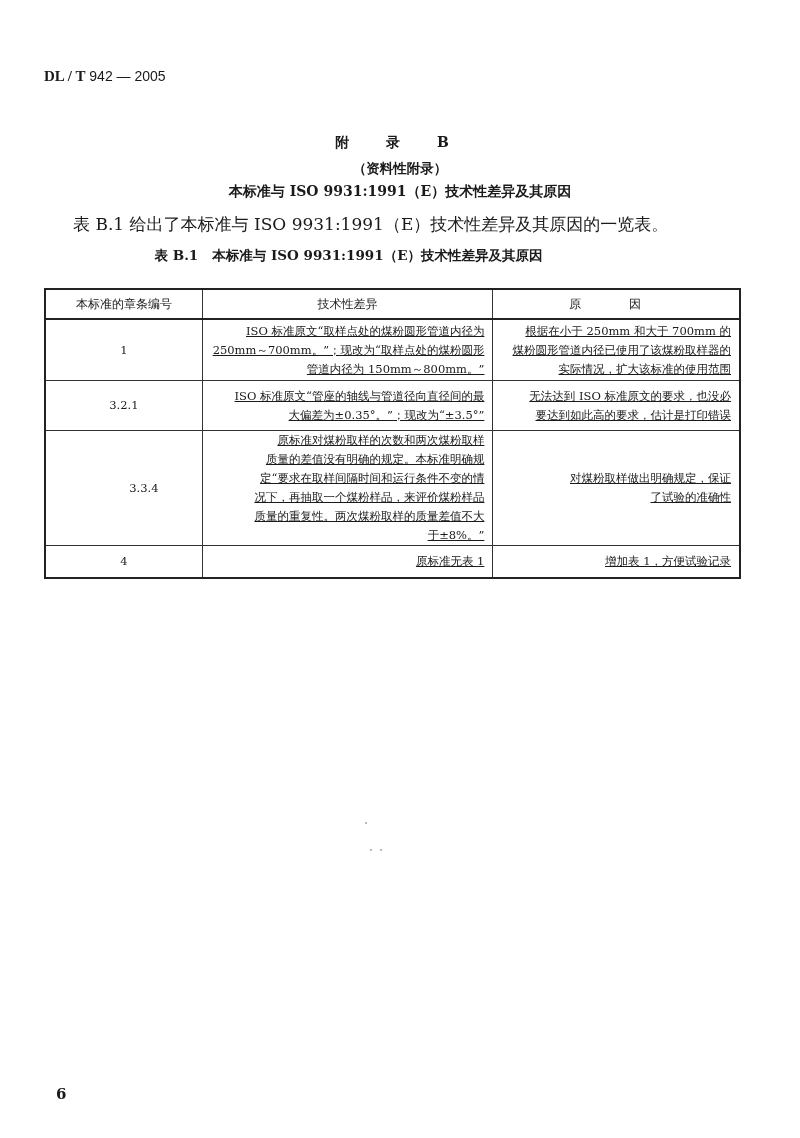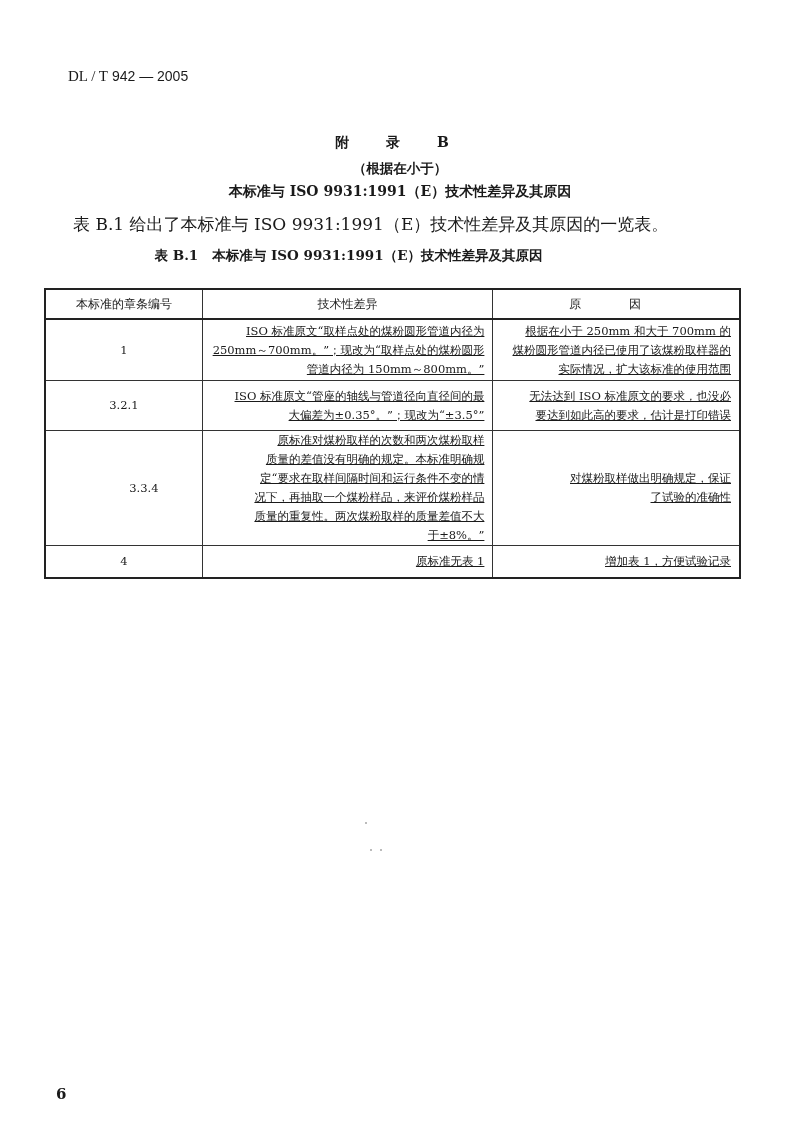--- a/index.html
+++ b/index.html
@@ -18,23 +18,22 @@
     .header-code {
       position: absolute;
       left: 44px;
       top: 68px;
       font-family: "Liberation Sans", "DejaVu Sans", sans-serif;
       font-size: 14px;
       letter-spacing: 0px;
     }
     .header-code .bold {
       font-family: "Liberation Serif", serif;
-      font-weight: normal;
+      font-weight: bold;
       font-size: 15px;
-      margin-left: 24px;
     }
     .appendix-title {
       position: absolute;
       left: 0;
       width: 800px;
       top: 134px;
       text-align: center;
       font-size: 14px;
       font-weight: bold;
       word-spacing: 0;
@@ -133,21 +132,21 @@
 <body>
 
 <div class="header-code">
   <span class="bold">DL / T</span>
   <span>942 — 2005</span>
 </div>
 
 <div class="appendix-title">
   <span>附 录 B</span>
 </div>
-<div class="appendix-sub">（根据在小于）</div>
+<div class="appendix-sub">（资料性附录）</div>
 <div class="appendix-heading">本标准与 ISO 9931:1991（E）技术性差异及其原因</div>
 
 <div class="intro-para">表 B.1 给出了本标准与 ISO 9931:1991（E）技术性差异及其原因的一览表。</div>
 
 <div class="table-caption">
   <span class="cap-num">表 B.1</span><span>本标准与 ISO 9931:1991（E）技术性差异及其原因</span>
 </div>
 
 <table class="diff">
   <colgroup>

